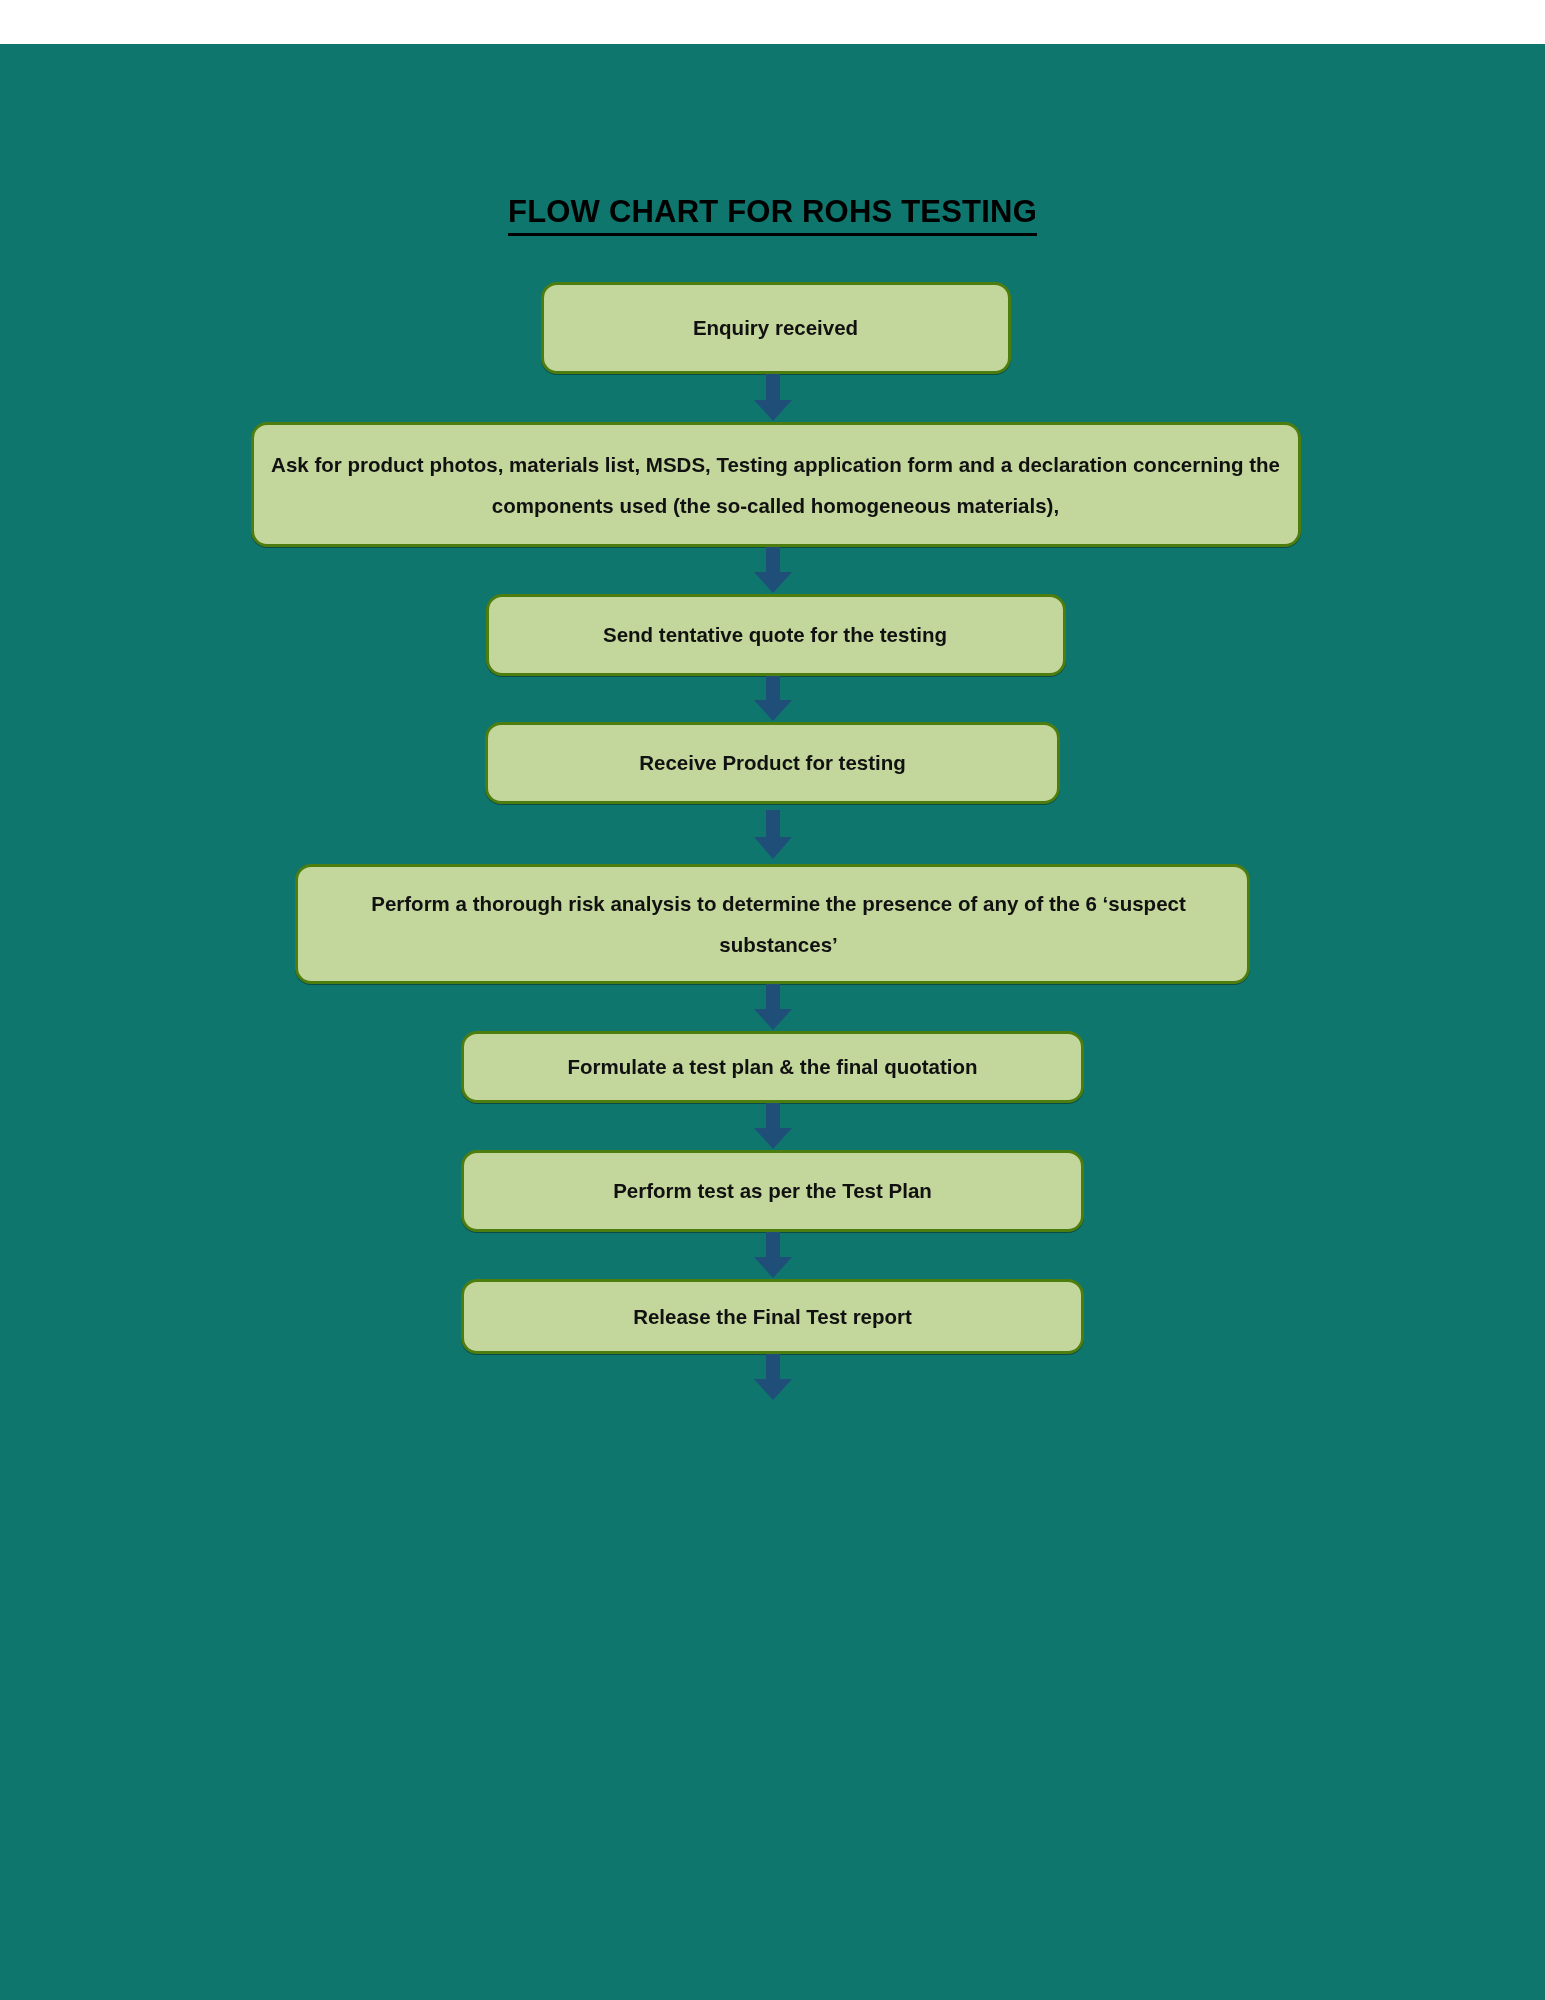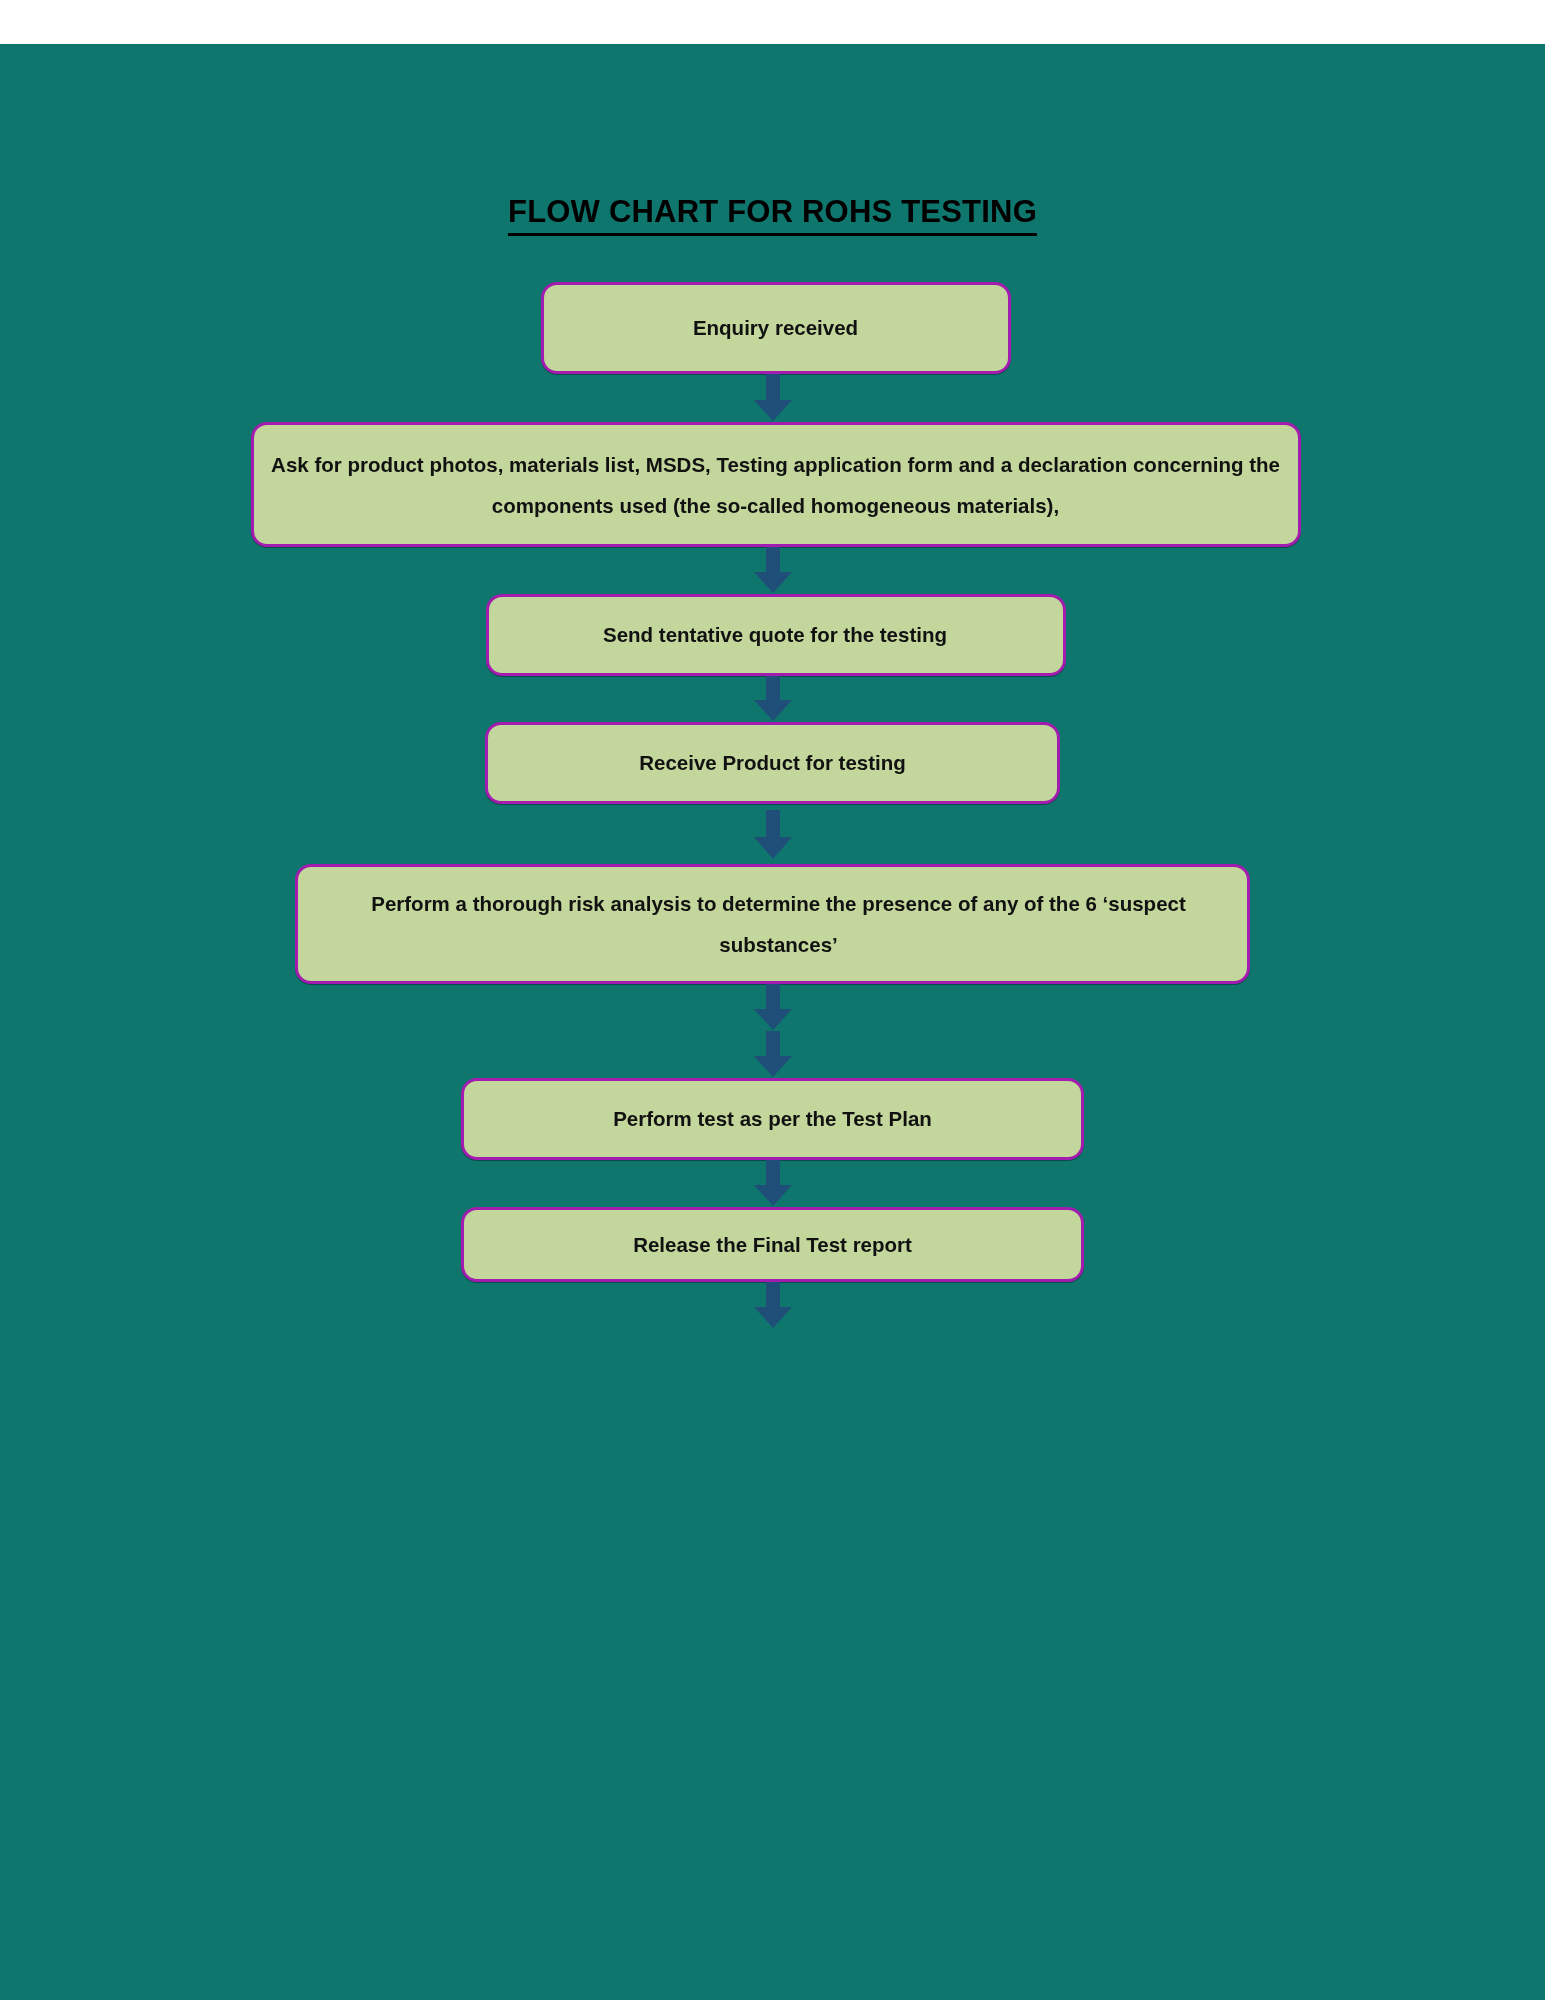--- a/index.html
+++ b/index.html
@@ -47,21 +47,21 @@
     left: 0;
     width: 1545px;
     display: flex;
     flex-direction: column;
     align-items: center;
   }
 
   .node {
     box-sizing: border-box;
     background: #C3D69B;
-    border: 3px solid #a21caf;
+    border: 3px solid #4d7c0f;
     border-radius: 16px;
     display: flex;
     align-items: center;
     justify-content: center;
     text-align: center;
     font-size: 20.5px;
     font-weight: bold;
     color: #111111;
     line-height: 1.95;
     padding: 6px 16px;
@@ -151,20 +151,23 @@
     <div class="node node-4 node-multiline">
       <span>Perform a thorough risk analysis to determine the presence of any of the 6 ‘suspect substances’</span>
     </div>
 
     <div class="arrow gap-4">
       <svg width="46" height="47" viewBox="0 0 46 47" aria-hidden="true">
         <polygon points="16,0 30,0 30,25 42,25 23,46 4,25 16,25" fill="#1F4E79"></polygon>
       </svg>
     </div>
 
+    <div class="node node-5">
+      <span>Formulate a test plan &amp; the final quotation</span>
+    </div>
 
     <div class="arrow gap-5">
       <svg width="46" height="47" viewBox="0 0 46 47" aria-hidden="true">
         <polygon points="16,0 30,0 30,25 42,25 23,46 4,25 16,25" fill="#1F4E79"></polygon>
       </svg>
     </div>
 
     <div class="node node-6">
       <span>Perform test as per the Test Plan</span>
     </div>

